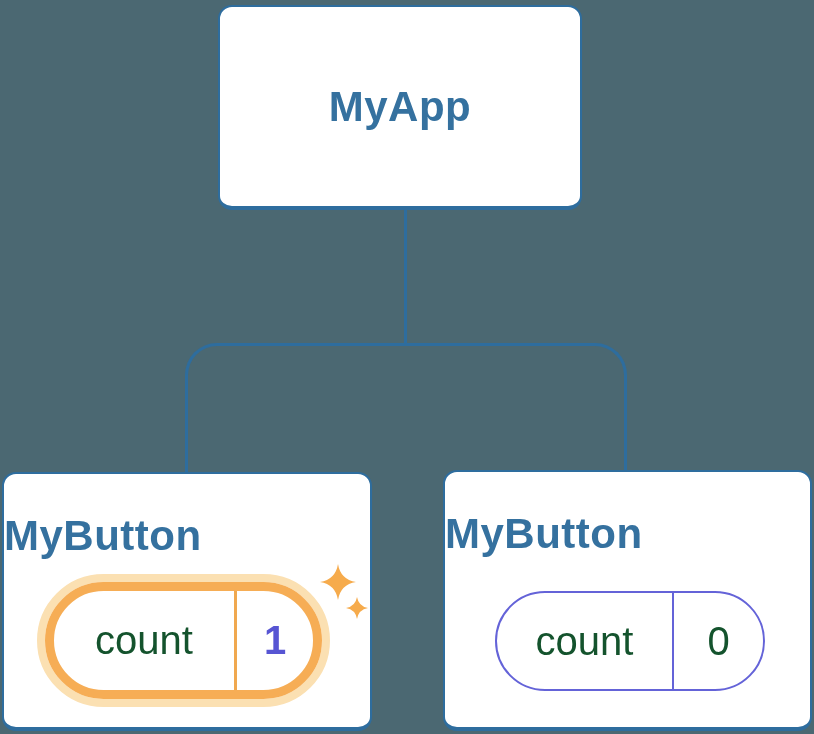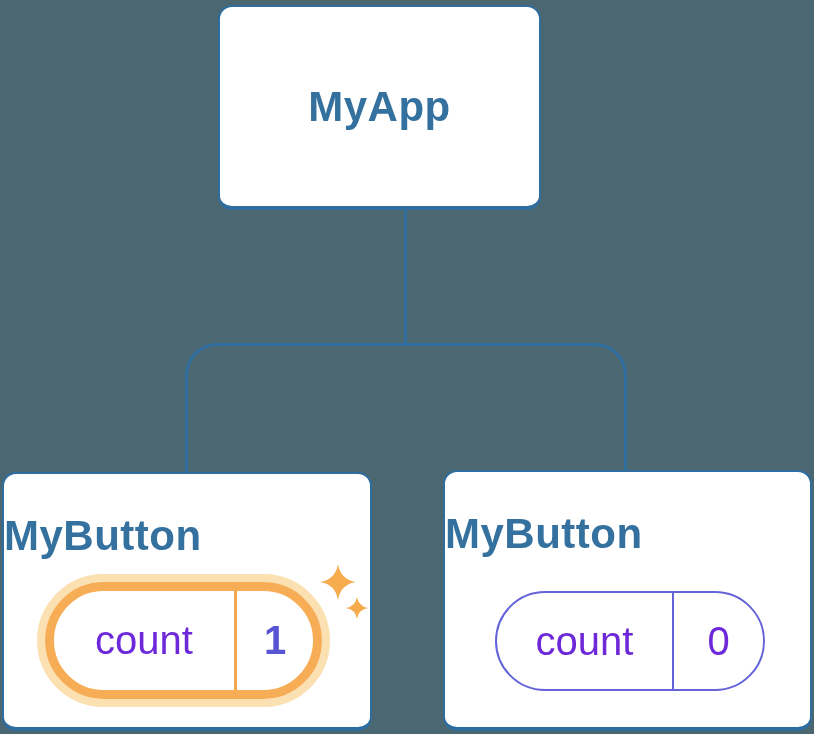--- a/index.html
+++ b/index.html
@@ -21,21 +21,21 @@
     background: transparent;
   }
 
   
   .box {
     position: absolute; background: #ffffff;
     border: 2px solid #2e6d9e; border-bottom-width: 4px;
     border-radius: 14px;
   }
   .box.root {
-    left: 218px; top: 5px; width: 323px; height: 205px;
+    left: 218px; top: 5px; width: 364px; height: 205px;
     display: flex; align-items: center; justify-content: center;
   }
   .box.child-left  { left: 2px;   top: 472px; width: 370px; height: 259px; }
   .box.child-right { left: 443px; top: 470px; width: 369px; height: 261px; }
 
   .heading {
     color: #35719f; font-weight: 700; font-size: 42px; letter-spacing: 0.5px;
   }
   .child-heading {
     position: absolute; left: 0; right: 0; top: 38px;
@@ -57,21 +57,21 @@
   .pill-plain {
     position: absolute; left: 50px; top: 119px;
     width: 270px; height: 100px;
     border: 2px solid #6463d8; border-radius: 999px;
     background: #ffffff;
     display: flex; align-items: stretch; overflow: hidden;
   }
 
   .cell {
     display: flex; align-items: center; justify-content: center;
-    font-size: 40px; color: #6d28d9;
+    font-size: 40px; color: #14532d;
   }
   .pill-ring  .cell.key { width: 180px; }
   .pill-plain .cell.key { width: 175px; }
   .cell.val { flex: 1; }
   .cell.val.bold { font-weight: 700; color: #5755d3; }
 
   .divider { width: 3px; }
   .divider.orange { background: #f0a84f; }
   .divider.purple { width: 2px; background: #6463d8; }
 

